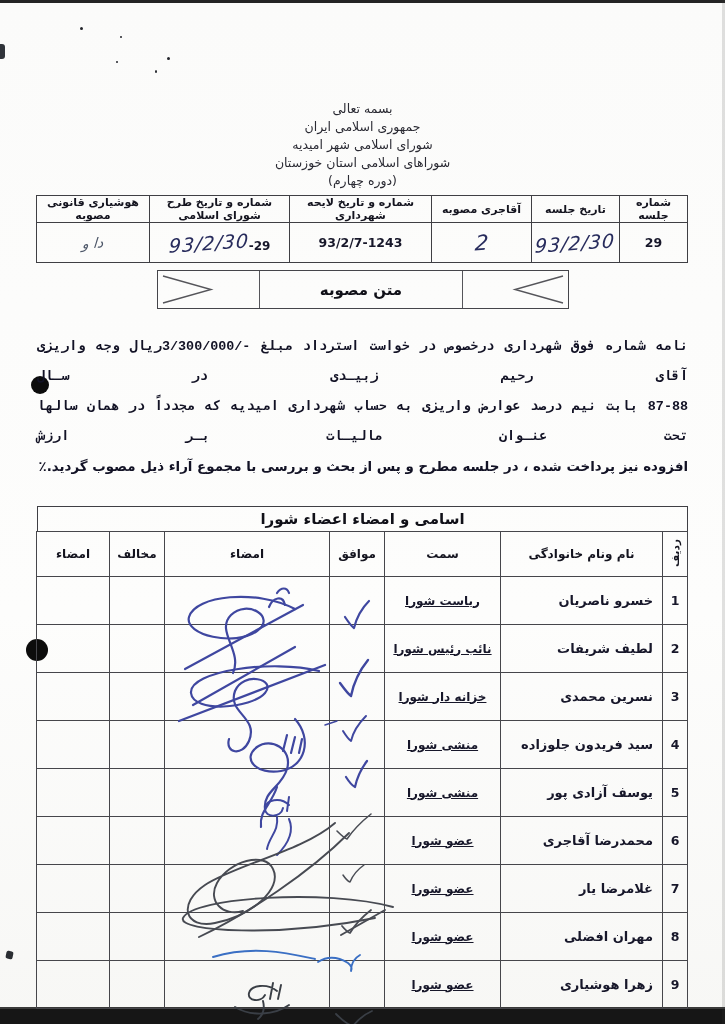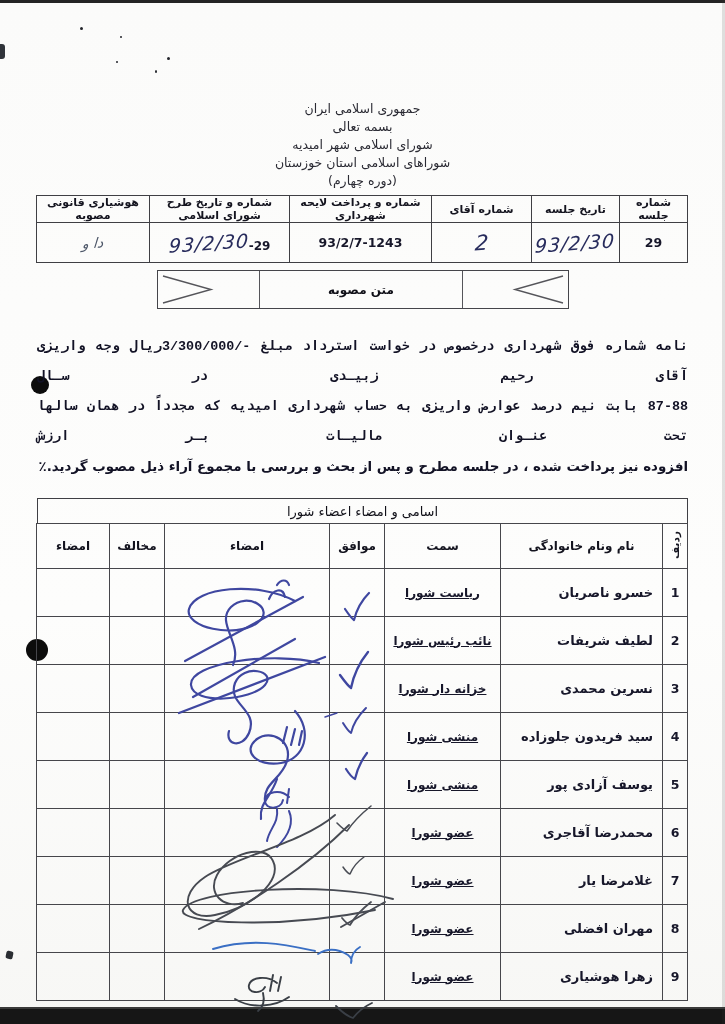--- a/index.html
+++ b/index.html
@@ -40,27 +40,27 @@
   .hand.big{font-size:19px;letter-spacing:1px;}
   .hand.num2{font-size:21px;}
   .hand.gray{color:#4c5668;font-size:14px;letter-spacing:3px;}
   .print-suffix{font-weight:bold;font-size:12px;color:#17172a;}
 
   
   .ribbon{position:relative;width:410px;height:37px;margin:7px auto 0 auto;border:1.4px solid #45454a;}
   .ribbon .cell-line{position:absolute;top:0;bottom:0;width:0;border-right:1.2px solid #55555a;}
   .ribbon .l1{right:105px;} .ribbon .l2{right:308px;}
   .ribbon svg{position:absolute;inset:0;}
-  .ribbon .title{position:absolute;top:0;right:105px;width:203px;height:100%;display:flex;align-items:center;justify-content:center;font-size:12px;font-weight:bold;color:#101018;}
+  .ribbon .title{position:absolute;top:0;right:105px;width:203px;height:100%;display:flex;align-items:center;justify-content:center;font-size:15px;font-weight:bold;color:#101018;}
 
   .body-text{margin-top:23px;font-size:13.4px;font-weight:bold;line-height:30px;color:#121225;}
   .body-text .just{text-align:justify;text-align-last:justify;font-family:Liberation Mono, monospace;}
   .body-text .last{text-align:right;}
 
-  .sign-title{margin-top:16px;border:1.4px solid #3f3f44;height:24px;display:flex;align-items:center;justify-content:center;font-size:13px;font-weight:normal;color:#101018;border-bottom:none;}
+  .sign-title{margin-top:24px;border:1.4px solid #3f3f44;height:24px;display:flex;align-items:center;justify-content:center;font-size:15px;font-weight:bold;color:#101018;border-bottom:none;}
   .sign-wrap{position:relative;}
   .sign-table th{border:1.3px solid #46464b;height:44px;font-size:12px;font-weight:bold;color:#14141f;padding:0;}
   .sign-table td{border:1.3px solid #46464b;height:47px;font-size:12.5px;font-weight:bold;color:#17172a;vertical-align:middle;padding:0;}
   .sign-table td.name{text-align:right;padding-right:9px;font-size:13px;}
   .sign-table td.pos{text-align:center;font-size:12px;text-decoration:underline;}
   .sign-table td.no{text-align:center;font-size:12.5px;}
   .rotated{writing-mode:vertical-rl;transform:rotate(180deg);display:inline-block;font-size:10.5px;}
   .sig-overlay{position:absolute;top:24px;left:0;pointer-events:none;}
 </style>
 </head>
@@ -77,42 +77,42 @@
   <div class="corner-mark"></div>
   <div class="dot d1"></div>
   <div class="dot d2"></div>
   <div class="dot d3"></div>
   <div class="dot d4"></div>
   <div class="dot d5"></div>
 
   <div class="doc">
 
     <div class="letterhead">
+      <div>بسمه تعالی</div>
       <div>جمهوری اسلامی ایران</div>
-      <div>بسمه تعالی</div>
       <div>شورای اسلامی شهر امیدیه</div>
       <div>شوراهای اسلامی استان خوزستان</div>
       <div>(دوره چهارم)</div>
     </div>
 
     <table class="info-table">
       <colgroup>
         <col style="width:68px">
           <col style="width:88px">
           <col style="width:100px">
         <col style="width:142px">
           <col style="width:140px">
           <col style="width:113px">
       </colgroup>
       <tbody>
           <tr>
         <th>شماره جلسه</th>
         <th>تاریخ جلسه</th>
-        <th>شماره آقای</th>
-        <th>شماره و پرداخت لایحه شهرداری</th>
+        <th>آقاجری مصوبه</th>
+        <th>شماره و تاریخ لایحه شهرداری</th>
         <th>شماره و تاریخ طرح شورای اسلامی</th>
         <th>هوشیاری قانونی مصوبه</th>
       </tr>
       <tr>
         <td>29</td>
         <td><span class="ltr"><span class="hand big">93/2/30</span></span></td>
         <td><span class="hand num2">2</span></td>
         <td><span class="ltr">93/2/7-1243</span></td>
         <td><span class="ltr"><span class="hand big">93/2/30</span><span class="print-suffix">-29</span></span></td>
         <td><span class="hand gray">دا و</span></td>

